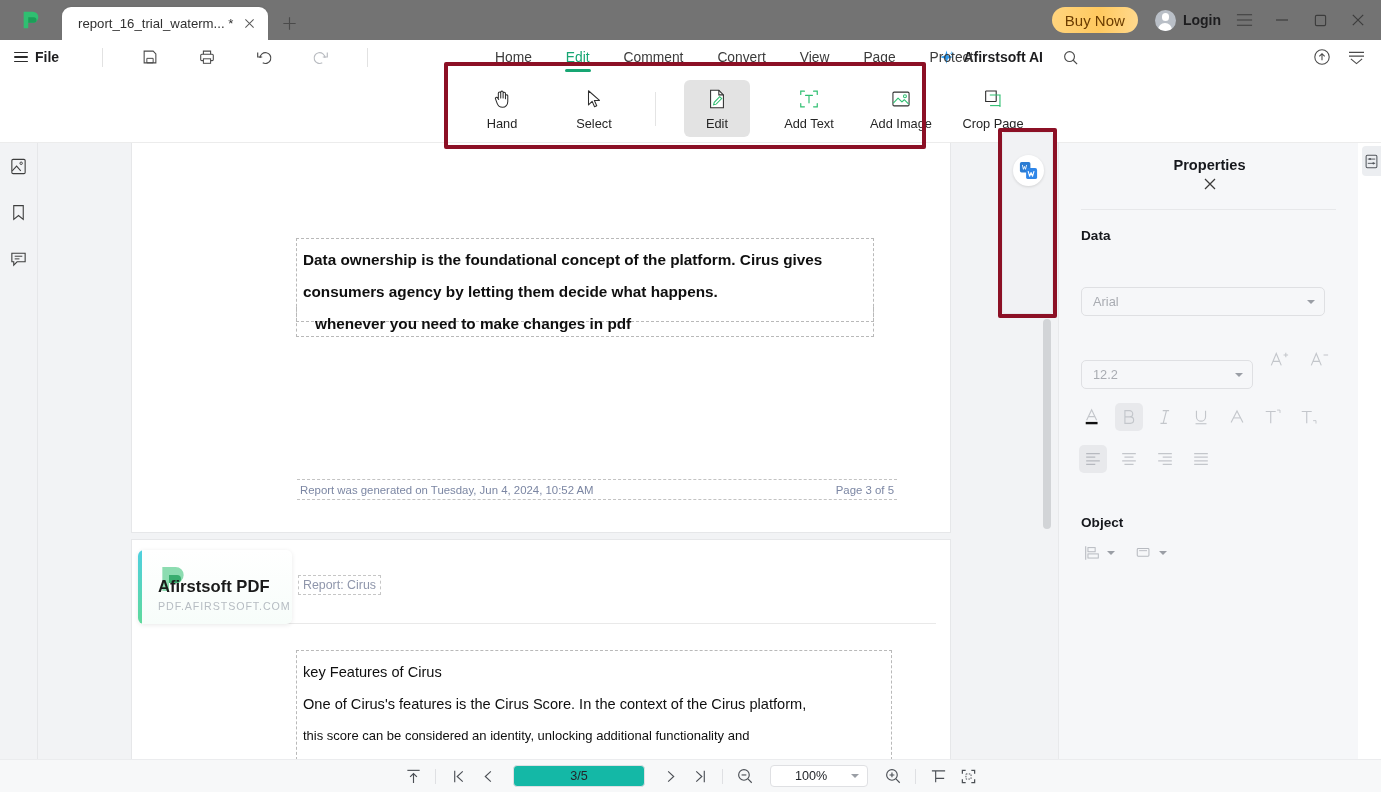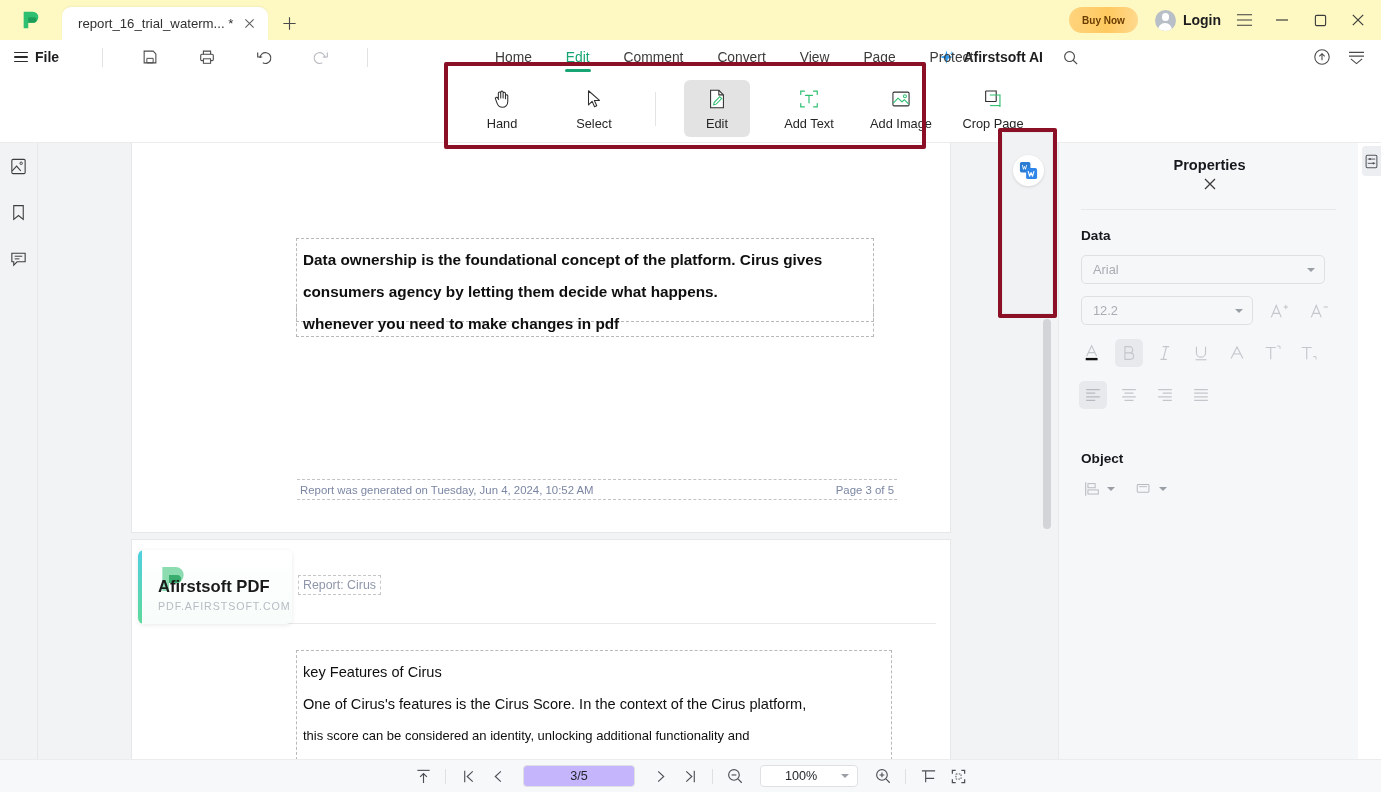--- a/index.html
+++ b/index.html
@@ -8,21 +8,21 @@
     overflow: hidden;
     font-family: "Liberation Sans", sans-serif;
     background: #ffffff;
     -webkit-font-smoothing: antialiased;
   }
   .app { position: relative; width: 1381px; height: 792px; }
 
   
   .titlebar {
     position: absolute; left: 0; top: 0; width: 1381px; height: 40px;
-    background: #fef9c3;
+    background: #737373;
     display: flex; align-items: flex-end;
   }
   .logo-box { width: 62px; height: 40px; display: flex; align-items: center; justify-content: center; }
   .logo-mark { width: 22px; height: 22px; }
   .tabstrip { display: flex; align-items: flex-end; height: 40px; }
   .doc-tab {
     height: 33px; min-width: 182px; padding: 0 10px 0 16px;
     background: #ffffff; border-radius: 9px 9px 0 0;
     display: flex; align-items: center; gap: 8px;
     box-shadow: 0 -1px 2px rgba(0,0,0,0.05);
@@ -35,21 +35,21 @@
   .new-tab {
     width: 30px; height: 33px; display: flex; align-items: center; justify-content: center;
     color: #4a4a4a; font-size: 20px; font-weight: 300; margin-left: 6px;
   }
   .titlebar-right {
     margin-left: auto; height: 40px; display: flex; align-items: center; gap: 0px; padding-right: 4px;
   }
   .buy-now {
     height: 26px; padding: 0 13px; border-radius: 13px;
     background: linear-gradient(95deg, #ffd47e 0%, #ffc95f 55%, #ffd98f 100%);
-    color: #6b3c00; font-size: 10px; font-weight: 700;
+    color: #6b3c00; font-size: 15px; font-weight: 400;
     display: flex; align-items: center; margin-right: 17px;
   }
   .login-wrap { display: flex; align-items: center; gap: 7px; margin-right: 4px; }
   .avatar-ic { width: 21px; height: 21px; border-radius: 50%; background: #b9bfc7; position: relative; overflow: hidden; }
   .avatar-ic::before { content: ""; position: absolute; width: 7.5px; height: 7.5px; border-radius: 50%; background: #fff; left: 6.7px; top: 3.6px; }
   .avatar-ic::after { content: ""; position: absolute; width: 14px; height: 8px; border-radius: 7px 7px 0 0; background: #fff; left: 3.5px; top: 13px; }
   .login-text { font-size: 14px; color: #1d1d1f; font-weight: 600; }
   .winbtn {
     width: 38px; height: 40px; display: flex; align-items: center; justify-content: center;
     color: #3c3c3c;
@@ -206,20 +206,21 @@
   .props-title { font-size: 14.6px; font-weight: 700; color: #16181d; }
   .props-close { width: 22px; height: 22px; display:flex; align-items:center; justify-content:center; color:#3a3a3a; }
   .props-div { margin: 14px 22px 0 22px; height: 1px; background: #e7e8ea; }
   .sec-title { font-size: 13.6px; font-weight: 700; color: #16181d; padding: 18px 0 0 22px; }
 
   .ctrl-row { display: flex; align-items: center; gap: 12px; padding: 12px 0 0 22px; }
   .select-box {
     height: 29px; border: 1px solid #dfe0e3; border-radius: 5px; background: #f6f7f9;
     display: flex; align-items: center; justify-content: space-between;
     padding: 0 9px 0 11px;
+    margin-top: 32px;
   }
   .select-box.font { width: 244px; }
   .select-box.size { width: 172px; }
   .select-val { font-size: 12.8px; color: #a9acb2; }
   .caret { width:0; height:0; border-left:4px solid transparent; border-right:4px solid transparent; border-top:4.5px solid #9a9ea5; }
 
   .icon-btn {
     width: 28px; height: 28px; border-radius: 5px;
     display: flex; align-items: center; justify-content: center; color: #c3c6cb;
   }
@@ -236,21 +237,21 @@
 
   
   .statusbar {
     position: absolute; left: 0; top: 759px; width: 1381px; height: 33px;
     background: #f7f8f9; border-top: 1px solid #ebecee;
     display: flex; align-items: center; justify-content: center; gap: 0px;
   }
   .sb-btn { width: 30px; height: 26px; display: flex; align-items: center; justify-content: center; color: #4b4f55; }
   .sb-div { width: 1px; height: 15px; background: #dfe0e3; margin: 0 7px; }
   .page-input {
-    width: 112px; height: 22px; border: 1px solid #dfe0e3; border-radius: 4px; background: #c4b5fd;
+    width: 132px; height: 22px; border: 1px solid #dfe0e3; border-radius: 4px; background: #14b8a6;
     display: flex; align-items: center; justify-content: center;
     font-size: 12.6px; color: #22252a; margin: 0 10px;
   }
   .zoom-box {
     width: 98px; height: 22px; border: 1px solid #dfe0e3; border-radius: 4px; background: #fff;
     display: flex; align-items: center; justify-content: space-between;
     padding: 0 8px 0 0; margin: 0 10px; position: relative;
   }
   .zoom-val { flex: 1; text-align: center; font-size: 12.6px; color: #22252a; }
 </style>
@@ -484,21 +485,21 @@
   <div class="canvas">
 
     <div class="page" id="page3">
       <div class="textblock" style="left:164px; top:95px; width:578px; height:84px;">
         <div style="padding:5px 6px;">
           <div class="tline bold">Data ownership is the foundational concept of the platform. Cirus gives</div>
           <div class="tline bold">consumers agency by letting them decide what happens.</div>
         </div>
       </div>
       <div class="textblock" style="left:164px; top:164px; width:578px; height:30px; border-top:none;">
-        <div style="padding:1px 6px;">
+        <div style="padding:1px 6px;margin-left:12px;">
           <div class="tline bold">whenever you need to make changes in pdf</div>
         </div>
       </div>
 
       <div class="footer-row">
         <span class="footer-txt">Report was generated on Tuesday, Jun 4, 2024, 10:52 AM</span>
         <span class="footer-txt">Page 3 of 5</span>
       </div>
     </div>
 

